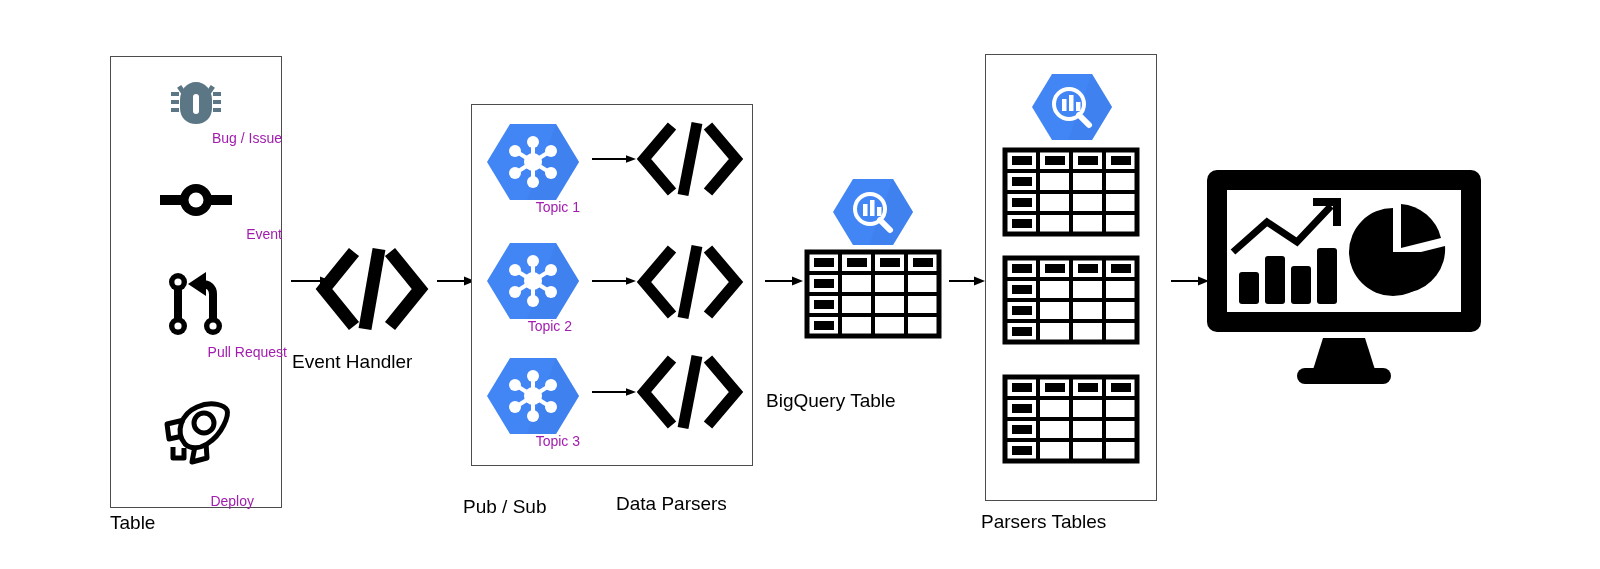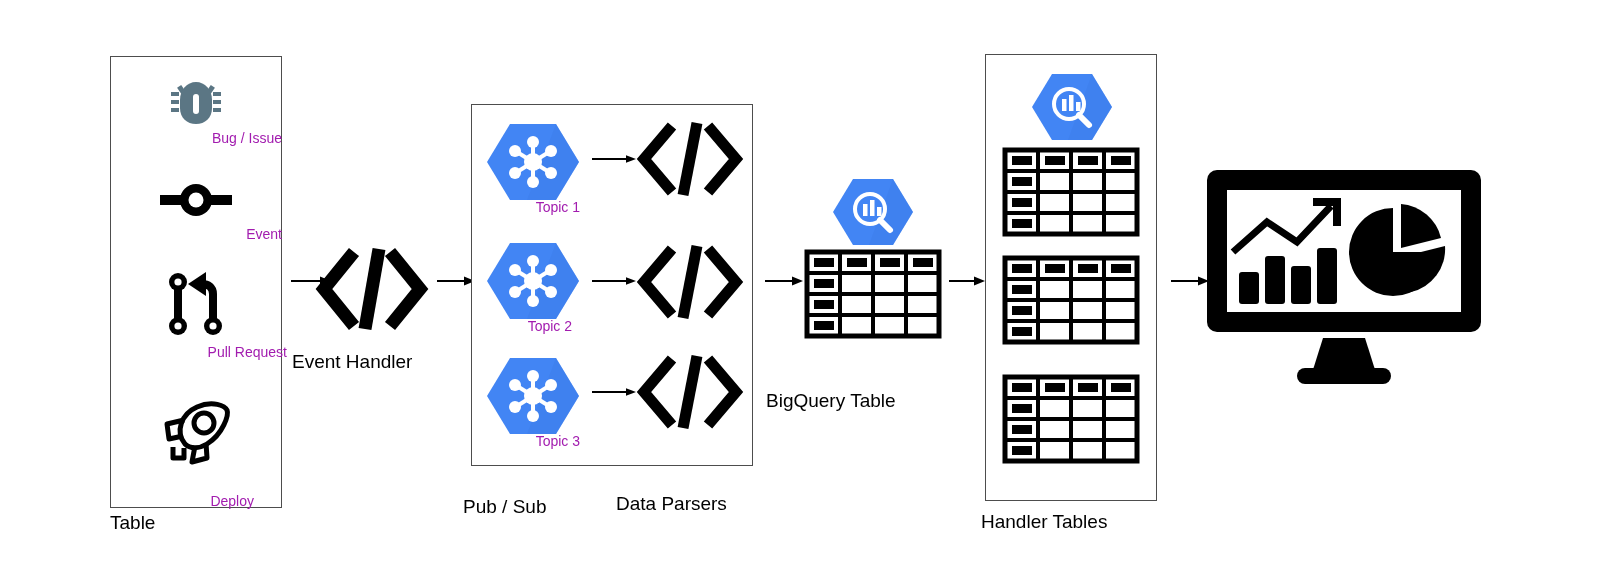--- a/index.html
+++ b/index.html
@@ -366,21 +366,21 @@
           <rect x="42" y="8" width="20" height="9"></rect>
         <rect x="75" y="8" width="20" height="9"></rect>
           <rect x="108" y="8" width="20" height="9"></rect>
         <rect x="9" y="29" width="20" height="9"></rect>
           <rect x="9" y="50" width="20" height="9"></rect>
         <rect x="9" y="71" width="20" height="9"></rect>
       </g>
     </svg>
   </div>
 
-  <div class="caption" style="left:981px;top:512px;width:182px;">Handler Tables</div>
+  <div class="caption" style="left:981px;top:512px;width:182px;">Parsers Tables</div>
 
   <div class="abs" style="left:1171px;top:272px;width:38px;height:18px;">
     <svg width="38" height="18" viewBox="0 0 38 18">
       <line x1="0" y1="9" x2="29" y2="9" stroke="#000" stroke-width="2"></line>
       <path d="M38 9 L27 4.6 L27 13.4 Z" fill="#000"></path>
     </svg>
   </div>
 
   <div class="icon-wrap" style="left:1205px;top:168px;width:278px;height:232px;">
     <svg width="278" height="232" viewBox="0 0 278 232">

